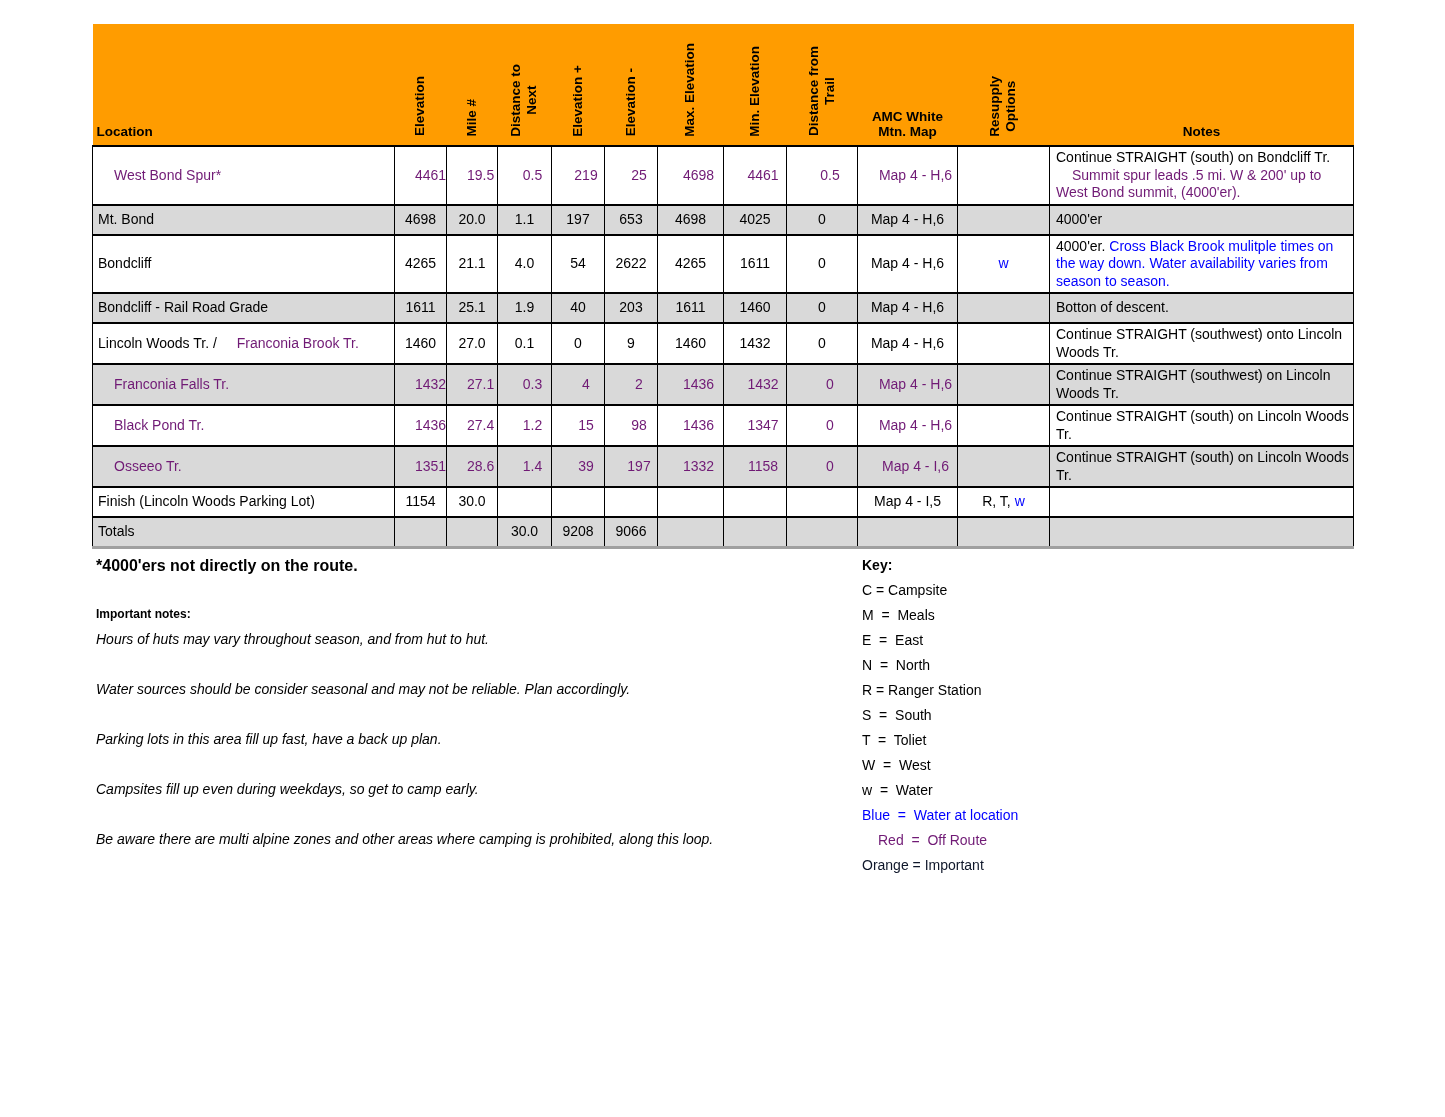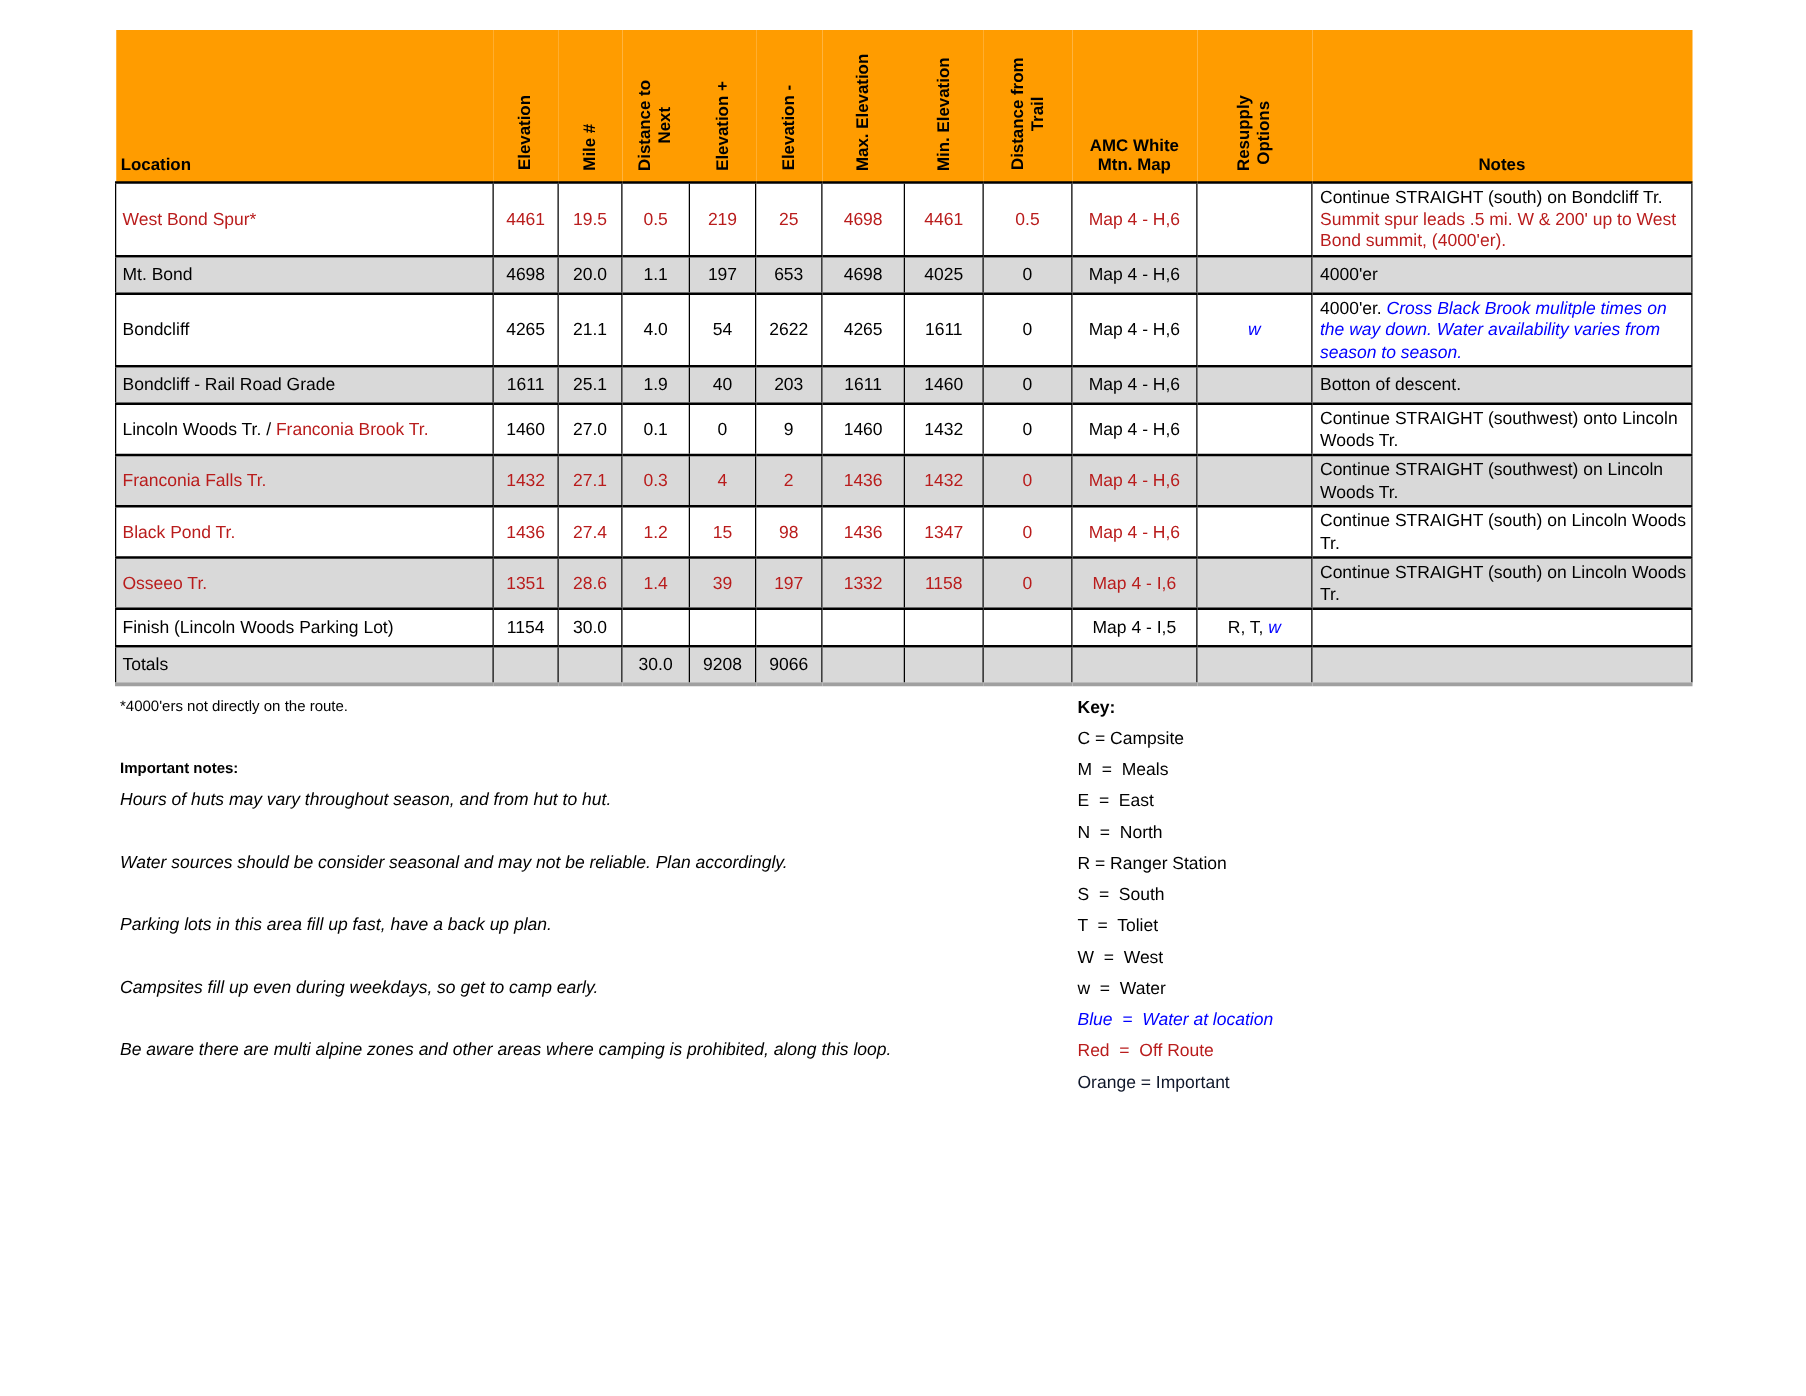--- a/index.html
+++ b/index.html
@@ -25,26 +25,26 @@
     border:1px solid #000; border-top-width:2px; border-bottom-width:2px;
     font-size:14px; line-height:1.25; padding:2px 4px; height:24px;
     vertical-align:middle; text-align:center; background:#fff;
     overflow:hidden;
   }
   table.trail td.c-loc   { text-align:left; padding-left:5px; }
   table.trail td.c-notes { text-align:left; padding-left:6px; padding-right:3px; }
   table.trail tr.shaded td { background:#D9D9D9; }
   table.trail tr.boldrow td { font-weight:normal; }
   table.trail tbody tr:last-child td { border-bottom:3px solid #A0A0A0; }
-  .seg-k { color:#000000; } .seg-r { color:#b91c1c; }
-  .seg-b { color:#0000FF;font-style:italic; } .seg-o { color:#0f172a; }
+  .seg-k { color:#000000; } .seg-r { color:#701a75;margin-left:16px; }
+  .seg-b { color:#0000FF; } .seg-o { color:#0f172a; }
 
   
   .bottom-left { position:absolute; left:96px; top:553px; width:720px; }
-  .footnote { font-size:12px; line-height:25px; margin-bottom:24px; }
+  .footnote { font-size:16px; line-height:25px; margin-bottom:24px;font-weight:bold; }
   .imp-heading { font-size:12px; font-weight:bold; line-height:25px; }
   .note-it { font-size:14px; font-style:italic; line-height:25px; white-space:nowrap; }
   .note-it + .note-it { margin-top:25px; }
 
   .key-block { position:absolute; left:862px; top:553px; width:320px; }
   .key-line { font-size:14px; line-height:25px; white-space:pre; }
   .key-heading { font-weight:bold; }
 </style>
 </head>
 <body>

